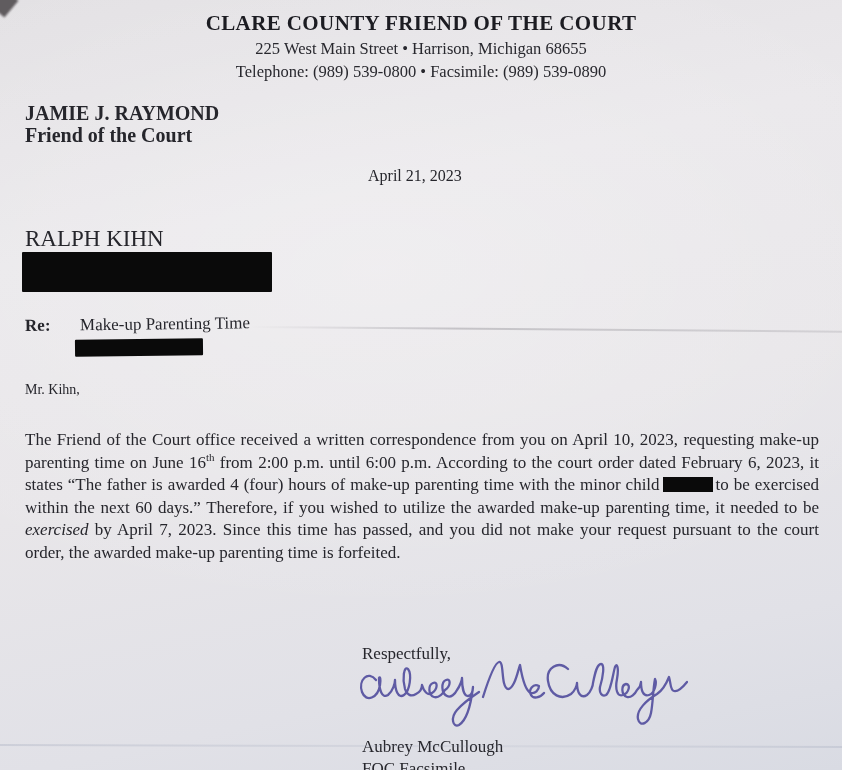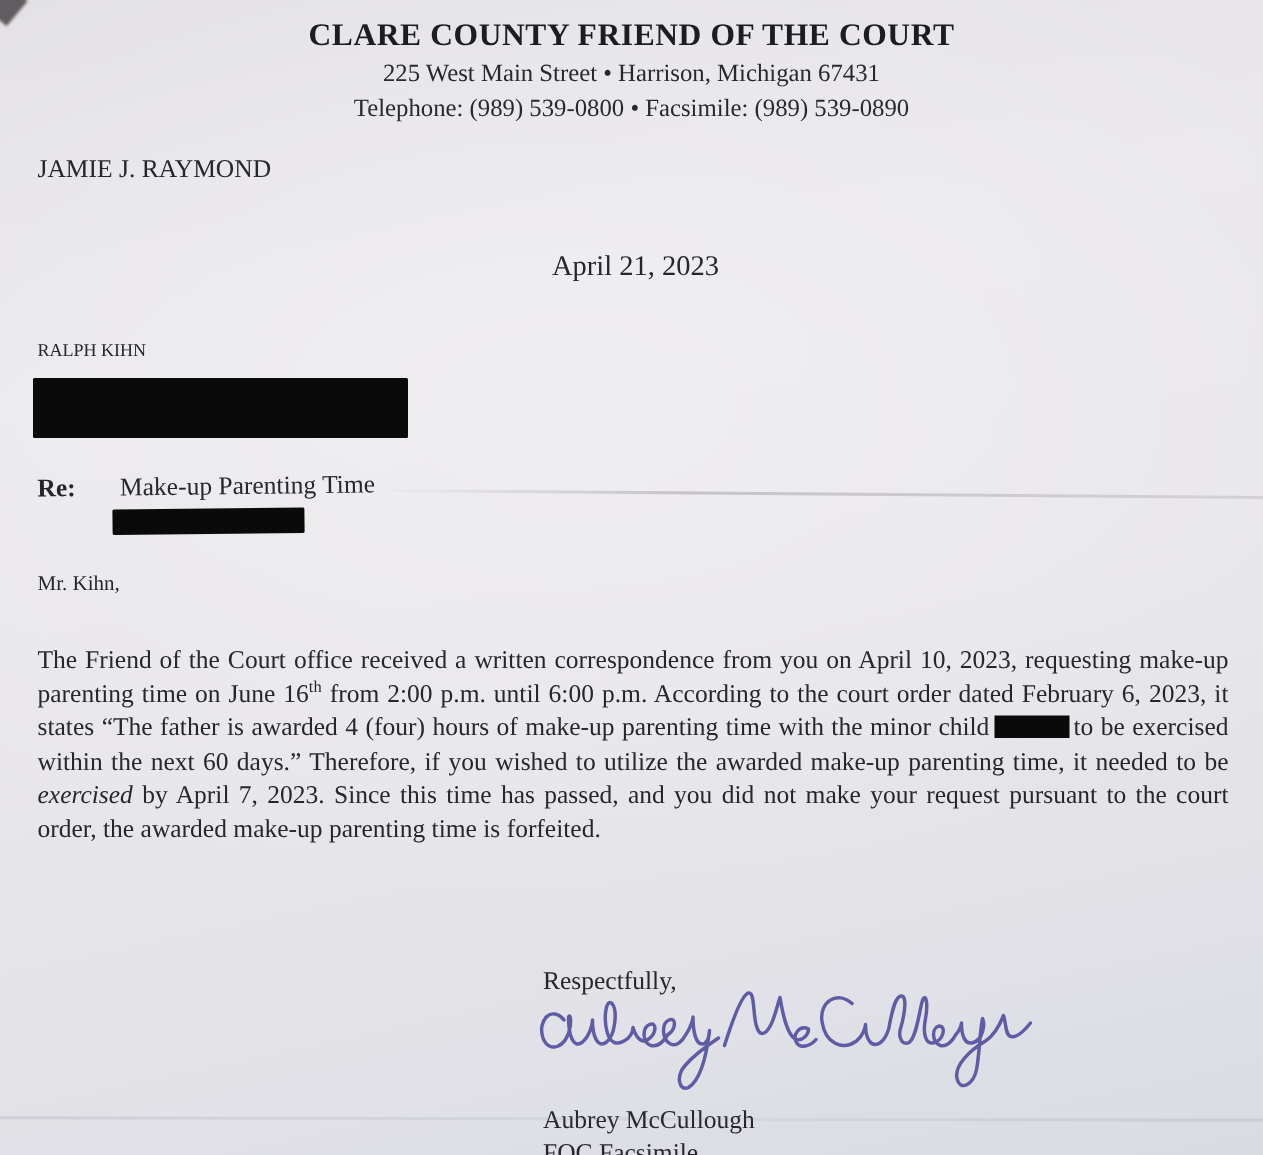--- a/index.html
+++ b/index.html
@@ -23,25 +23,25 @@
     background: #4a4548;
     transform: rotate(40deg);
     opacity: 0.85;
     filter: blur(1px);
   }
 
   .letterhead { position: absolute; left: 0; top: 11px; width: 842px; text-align: center; }
   .lh-title  { font-size: 21px; font-weight: bold; letter-spacing: 0.4px; color: #1c1c22; text-align: center; }
   .lh-line   { font-size: 16.5px; margin-top: 3px; color: #28282e; }
 
-  .sender { position: absolute; left: 25px; top: 102px; font-size: 17px; line-height: 22px; }
+  .sender { position: absolute; left: 25px; top: 102px; font-size: 20px; line-height: 22px; font-weight: bold; }
 
-  .date-line { position: absolute; left: 368px; top: 167px; font-size: 19px; text-align: right; }
+  .date-line { position: absolute; left: 368px; top: 167px; font-size: 16px; text-align: right; }
 
-  .recipient { position: absolute; left: 25px; top: 226px; font-size: 12px; }
+  .recipient { position: absolute; left: 25px; top: 226px; font-size: 23px; }
 
   .redaction { position: absolute; background: #0a0a0a; border-radius: 1px; }
   .redaction-address { left: 22px;  top: 252px; width: 250px; height: 40px; }
   .redaction-subject { left: 75px;  top: 339px; width: 128px; height: 17px; transform: rotate(-0.6deg); }
 
   .subject-row { position: absolute; left: 25px; top: 316px; font-size: 17px; transform: rotate(-0.7deg); transform-origin: left center; }
   .subject-label { display: inline-block; width: 55px; font-weight: bold; }
 
   .crease { position: absolute; pointer-events: none; }
   .crease-top {
@@ -77,26 +77,27 @@
 </style>
 </head>
 <body>
 
 <div class="page">
 
   <div class="corner-mark"></div>
 
   <div class="letterhead">
     <div class="lh-title">CLARE COUNTY FRIEND OF THE COURT</div>
-    <div class="lh-line">225 West Main Street • Harrison, Michigan 67431</div>
+    <div class="lh-line">225 West Main Street • Harrison, Michigan 68655</div>
     <div class="lh-line">Telephone: (989) 539-0800 • Facsimile: (989) 539-0890</div>
   </div>
 
   <div class="sender">
     <div>JAMIE J. RAYMOND</div>
+    <div>Friend of the Court</div>
   </div>
 
   <div class="date-line">April 21, 2023</div>
 
   <div class="recipient">RALPH KIHN</div>
 
   <div class="redaction redaction-address"></div>
 
   <div class="subject-row">
     <span class="subject-label">Re:</span><span>Make-up Parenting Time</span>

